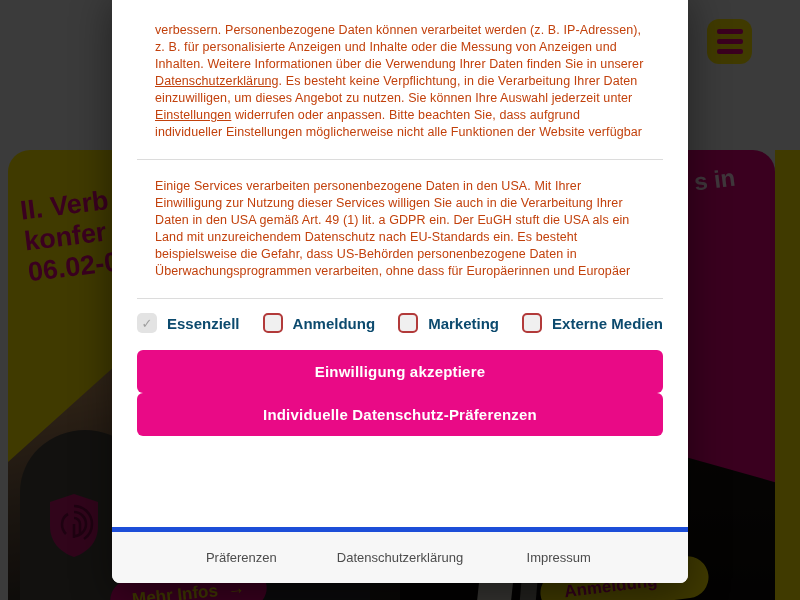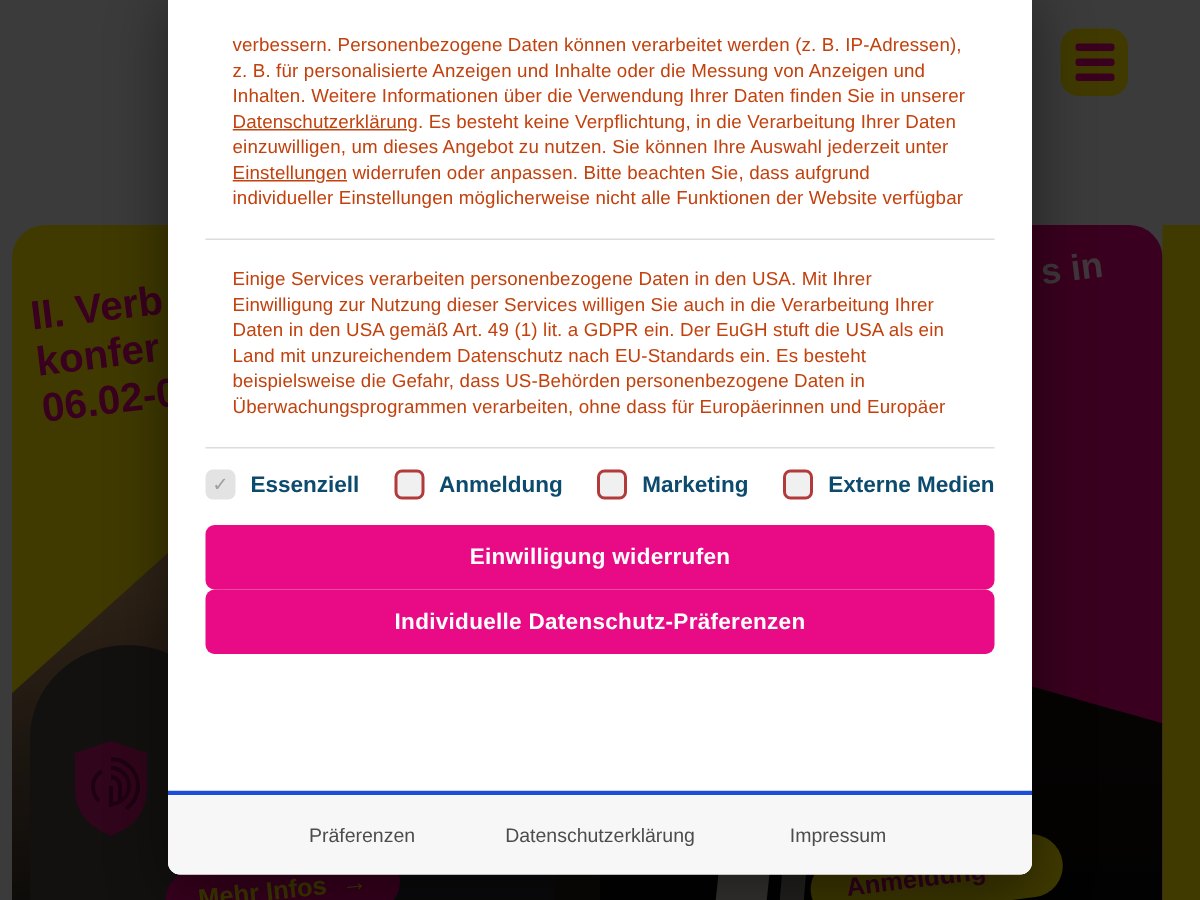--- a/index.html
+++ b/index.html
@@ -62,21 +62,21 @@
   .cb{display:flex;align-items:center;gap:10px;}
   .box{width:20px;height:20px;border-radius:5px;box-sizing:border-box;flex:0 0 auto;}
   .box.locked{background:#e3e3e3;color:#9e9e9e;display:flex;align-items:center;justify-content:center;
               font-size:13px;font-weight:bold;}
   .box.open{background:#f0f0f0;border:2.5px solid #b23a3a;cursor:pointer;}
   .cb-label{font-weight:bold;font-size:15px;color:#0c4a6e;}
   .btn{display:block;width:100%;height:43px;background:#e90a86;color:#fff;border:none;
        border-radius:6px;font-weight:bold;font-size:15px;font-family:inherit;cursor:pointer;letter-spacing:.2px;}
   .btn.first{margin-top:13px;}
   .dialog-footer{position:absolute;left:0;bottom:0;width:100%;height:56px;background:#f7f7f7;
-                 border-top:3px solid #1d4ed8;border-radius:0 0 8px 8px;display:flex;align-items:center;
+                 border-top:5px solid #1d4ed8;border-radius:0 0 8px 8px;display:flex;align-items:center;
                  padding:0 50px;box-sizing:border-box;}
   .f-link{flex:1;text-align:center;color:#4c4c4c;font-size:13px;text-decoration:none;cursor:pointer;}
 </style>
 </head>
 <body>
 
 <div id="stage">
 
   <div class="bg">
 
@@ -155,21 +155,21 @@
         <label class="cb">
           <span class="box open"></span>
           <span class="cb-label">Marketing</span>
         </label>
         <label class="cb">
           <span class="box open"></span>
           <span class="cb-label">Externe Medien</span>
         </label>
       </div>
 
-      <button class="btn first">Einwilligung widerrufen</button>
+      <button class="btn first">Einwilligung akzeptiere</button>
       <button class="btn">Individuelle Datenschutz-Präferenzen</button>
     </div>
 
     <div class="dialog-footer">
       <a class="f-link">Präferenzen</a>
       <a class="f-link">Datenschutzerklärung</a>
       <a class="f-link">Impressum</a>
     </div>
   </div>
 

